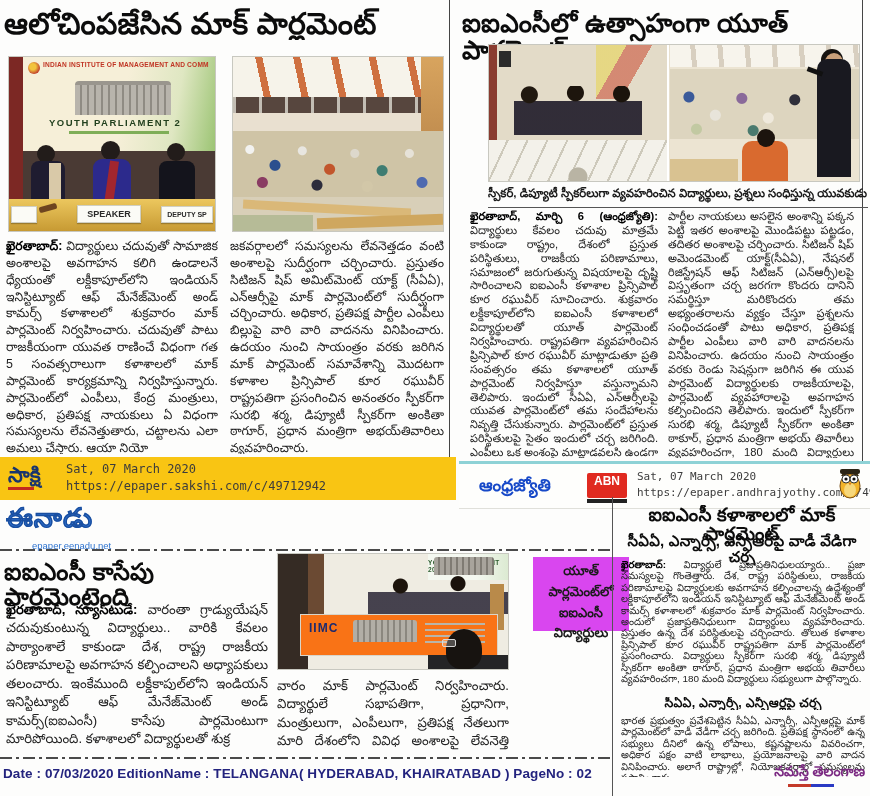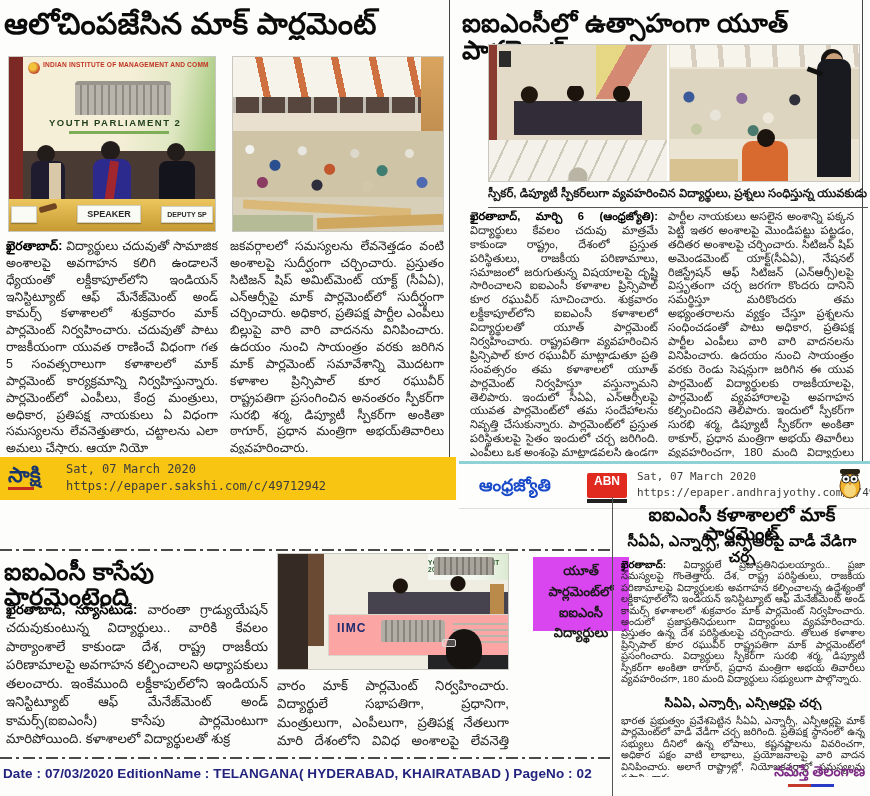--- a/index.html
+++ b/index.html
@@ -88,21 +88,21 @@
   .pd-dark{left:0;top:0;width:30px;height:100%;background:#352b24;}
   .pd-door{left:30px;top:0;width:16px;height:80%;background:#6b4a33;}
   .pd-topbanner{left:150px;top:0;right:0;height:26px;background:linear-gradient(90deg,#f4f8f0 60%,#dcead2);}
   .pd-topbuild{left:156px;top:3px;width:60px;height:18px;background:repeating-linear-gradient(90deg,#a8a49c 0 4px,#7f7b73 4px 6px);border-radius:3px 3px 0 0;}
   .pd-ybanner-text{right:4px;top:5px;color:#2c5a2c;font-weight:700;font-size:6.5px;letter-spacing:0.3px;}
   .pd-figs{left:90px;top:20px;width:180px;height:40px;background-image:
     radial-gradient(circle at 18% 30%,#1d150d 0 7px,transparent 8px),
     radial-gradient(circle at 50% 24%,#1a120c 0 7px,transparent 8px),
     radial-gradient(circle at 82% 28%,#16100b 0 7px,transparent 8px),
     linear-gradient(transparent 45%,rgba(40,36,52,.85) 46%);}
-  .pd-front{left:50px;top:60px;width:196px;height:40px;background:#fca5a5;border:1px solid #d8d5ca;}
+  .pd-front{left:22px;top:60px;width:196px;height:40px;background:#f97316;border:1px solid #d8d5ca;}
   .pd-iimc{left:8px;top:6px;color:#1d2a6e;font-weight:700;font-size:12px;letter-spacing:1px;}
   .pd-fbuild{left:52px;top:5px;width:64px;height:22px;background:repeating-linear-gradient(90deg,#b2aea6 0 4px,#8b877f 4px 6px);border-radius:3px 3px 0 0;}
   .pd-flines{left:124px;top:8px;width:60px;height:20px;background:repeating-linear-gradient(#b9b5aa 0 2px,transparent 2px 6px);}
   .pd-girlhead{right:26px;bottom:0;width:36px;height:40px;border-radius:50% 50% 40% 40%;background:#171310;}
   .pd-glasses{right:52px;bottom:22px;width:12px;height:6px;border:1px solid #d8d8d8;border-radius:2px;background:rgba(255,255,255,.25);}
   .pd-shoulder{right:0;bottom:0;width:80px;height:14px;background:#242426;}
   .pd-chair{right:4px;top:30px;width:14px;height:46px;background:#b98a4a;}
   
   .sakshi-strip{background:#f9c513;}
   .sakshi-logo{color:#18356e;font-weight:700;font-size:21px;line-height:1;}
@@ -227,20 +227,24 @@
       <path d="M21 9 L17 3 L15 9 Z" fill="#3a2c10"></path>
       <rect x="2" y="2" width="20" height="5" rx="2" fill="#2b2416"></rect>
       <circle cx="8" cy="12" r="4" fill="#fff" stroke="#333" stroke-width="1"></circle>
       <circle cx="16" cy="12" r="4" fill="#fff" stroke="#333" stroke-width="1"></circle>
       <circle cx="8" cy="12" r="1.6" fill="#111"></circle>
       <circle cx="16" cy="12" r="1.6" fill="#111"></circle>
       <path d="M10.5 16 L13.5 16 L12 18.5 Z" fill="#d97a1e"></path>
     </svg>
   </div>
 
+  <div class="abs" style="left:6px;top:503px;width:160px;height:46px;">
+    <div class="eenadu-logo">ఈనాడు</div>
+    <div class="eenadu-url" style="margin-left:26px;">epaper.eenadu.net</div>
+  </div>
 
   <div class="abs dashline" style="left:0;top:549px;width:610px;"></div>
 
   <div class="abs" style="left:0;top:553px;width:610px;height:203px;">
     <div class="abs bodytxt" style="left:6px;top:48px;width:262px;height:152px;font-size:13.2px;line-height:1.4;">
       <span class="lead">ఖైరతాబాద్, న్యూస్‌టుడే:</span><span>వారంతా గ్రాడ్యుయేషన్ చదువుకుంటున్న విద్యార్థులు.. వారికి కేవలం పాఠ్యాంశాలే కాకుండా దేశ, రాష్ట్ర రాజకీయ పరిణామాలపై అవగాహన కల్పించాలని అధ్యాపకులు తలంచారు. ఇంకేముంది లక్డీకాపుల్‌లోని ఇండియన్ ఇనిస్టిట్యూట్ ఆఫ్ మేనేజ్‌మెంట్ అండ్ కామర్స్(ఐఐఎంసీ) కాసేపు పార్లమెంటుగా మారిపోయింది. కళాశాలలో విద్యార్థులతో శుక్ర</span>
     </div>
 
     <div class="abs headline" style="left:4px;top:6px;width:280px;font-size:24px;">ఐఐఎంసీ కాసేపు పార్లమెంటైంది</div>
 

